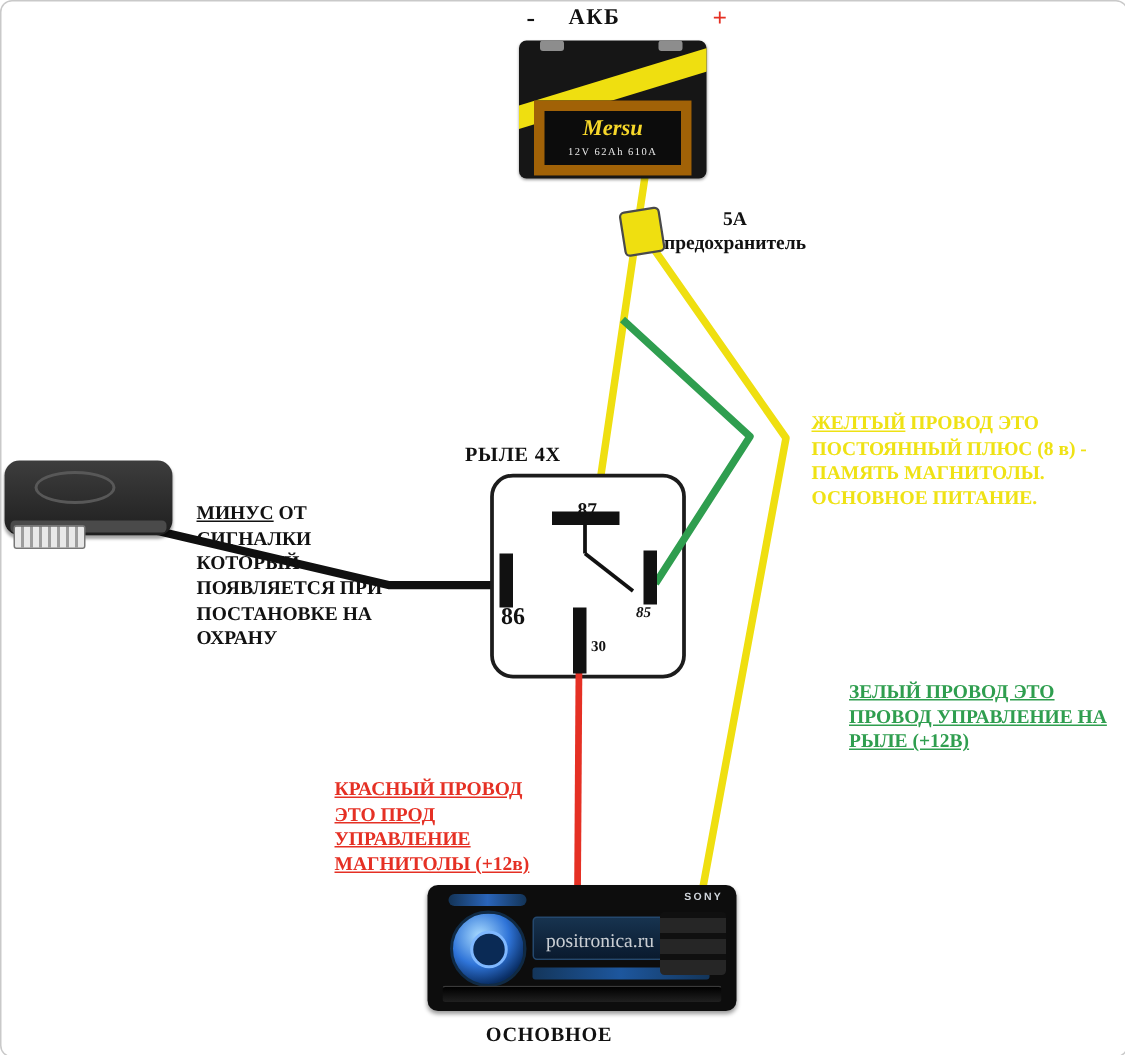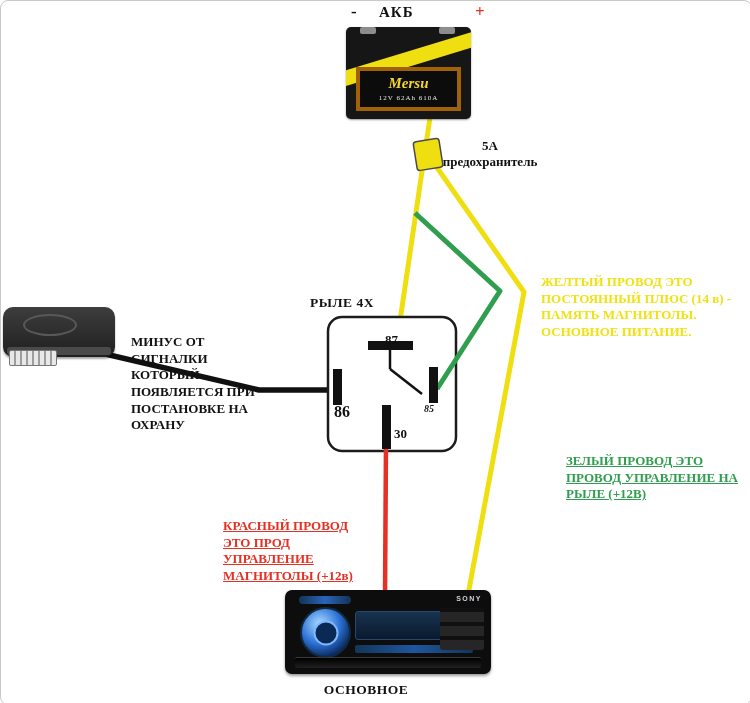--- a/index.html
+++ b/index.html
@@ -21,47 +21,47 @@
 
   .component { position:absolute; z-index:2; }
   .label { position:absolute; z-index:3; font-weight:bold; color:#111; }
 
   
   .battery { left:345px; top:26px; width:125px; height:92px; background:#161616;
              border-radius:5px; box-shadow:0 1px 2px rgba(0,0,0,.4); overflow:hidden; }
   .battery .stripe { position:absolute; left:-14px; top:22px; width:170px; height:15px;
              background:var(--wire-yellow,#efdf10); transform:rotate(-17deg); }
   .battery .plate { position:absolute; left:10px; right:10px; top:40px; height:36px;
-             background:#0c0c0c; border:4px solid #a16207; display:flex; flex-direction:column;
+             background:#0c0c0c; border:7px solid #a16207; display:flex; flex-direction:column;
              align-items:center; justify-content:center; }
   .battery .brand { color:#f6d72a; font-style:italic; font-weight:bold; font-size:15px; line-height:1; }
   .battery .specs { color:#e8e8e8; font-size:7px; letter-spacing:1px; margin-top:3px; }
   .battery .post { position:absolute; top:0; width:16px; height:7px; background:#8d8d8d; border-radius:2px; }
   .post.neg { left:14px; } .post.pos { right:16px; }
   .lbl-minus { left:350px; top:1px; font-size:17px; }
   .lbl-akb   { left:378px; top:3px; font-size:15px; letter-spacing:1px; }
   .lbl-plus  { left:474px; top:1px; font-size:17px; color:var(--note-red,#e53024); }
 
   
   .fuse-caption { left:420px; top:137px; width:138px; text-align:center; font-size:13px; line-height:1.2; }
 
   
   .relay-title { left:309px; top:294px; font-size:13.5px; letter-spacing:.5px; }
   .pin-87 { left:384px; top:331px; font-size:13px; }
   .pin-86 { left:333px; top:402px; font-size:16px; }
   .pin-85 { left:423px; top:402px; font-size:10px;font-style:italic; }
-  .pin-30 { left:393px; top:425px; font-size:13px; }
+  .pin-30 { left:393px; top:425px; font-size:10px; }
 
   
   .note { position:absolute; z-index:3; font-weight:bold; font-size:13px; line-height:1.28; }
   .note-alarm  { left:130px; top:333px; width:142px; color:#111; }
   .note-yellow { left:540px; top:273px; width:208px; color:var(--note-yellow,#efe214); }
   .note-green  { left:565px; top:452px; width:185px; color:var(--note-green,#2f9e4f); text-decoration:underline; }
   .note-red    { left:222px; top:517px; width:152px; color:var(--note-red,#e53024); text-decoration:underline; }
-  .u { }
+  .u { text-decoration:underline; }
 
   
   .alarm { left:2px; top:306px; width:112px; height:50px;
            background:linear-gradient(#3d3d3d,#1f1f1f); border-radius:10px;
            box-shadow:0 2px 2px rgba(0,0,0,.35); }
   .alarm .oval { position:absolute; left:20px; top:7px; width:50px; height:18px;
            border:2px solid #585858; border-radius:50%; }
   .alarm .edge { position:absolute; left:4px; right:4px; bottom:2px; height:8px;
            background:#4a4a4a; border-radius:3px; }
   .alarm .connector { position:absolute; left:6px; bottom:-9px; width:46px; height:14px;
@@ -143,34 +143,35 @@
     <div class="oval"></div>
     <div class="edge"></div>
     <div class="connector"></div>
   </div>
 
   <div class="note note-alarm">
     <span class="u">МИНУС</span><span> ОТ СИГНАЛКИ КОТОРЫЙ ПОЯВЛЯЕТСЯ ПРИ ПОСТАНОВКЕ НА ОХРАНУ</span>
   </div>
 
   <div class="note note-yellow">
-    <span class="u">ЖЕЛТЫЙ</span><span> ПРОВОД ЭТО ПОСТОЯННЫЙ ПЛЮС (14 в) - ПАМЯТЬ МАГНИТОЛЫ. ОСНОВНОЕ ПИТАНИЕ.</span>
+    <span class="u">ЖЕЛТЫЙ</span><span> ПРОВОД ЭТО ПОСТОЯННЫЙ ПЛЮС (8 в) - ПАМЯТЬ МАГНИТОЛЫ. ОСНОВНОЕ ПИТАНИЕ.</span>
   </div>
 
   <div class="note note-green">ЗЕЛЫЙ ПРОВОД ЭТО ПРОВОД УПРАВЛЕНИЕ НА РЫЛЕ (+12В)</div>
 
   <div class="note note-red">КРАСНЫЙ ПРОВОД ЭТО ПРОД УПРАВЛЕНИЕ МАГНИТОЛЫ (+12в)</div>
 
   <div class="component stereo">
     <div class="brand">SONY</div>
     <div class="topglow"></div>
     <div class="knob">
       <div class="hub"></div>
     </div>
     <div class="display"></div>
     <div class="lights"></div>
     <div class="buttons"></div>
     <div class="slot"></div>
+    <div class="watermark">positronica.ru</div>
   </div>
 
   <div class="label lbl-stereo">ОСНОВНОЕ</div>
 
 </div>
 
 </body></html>

